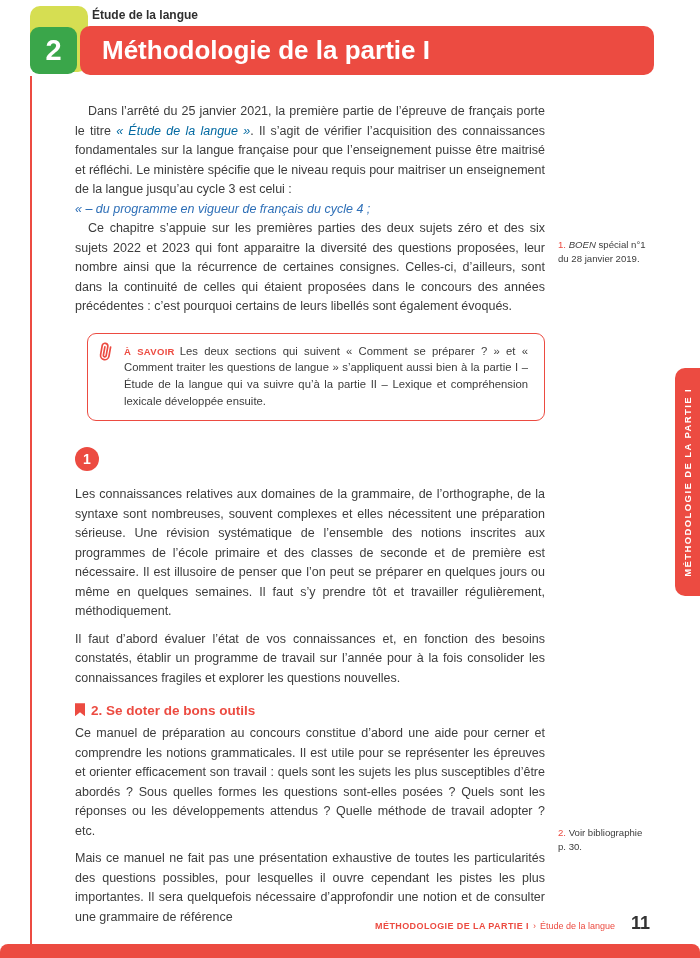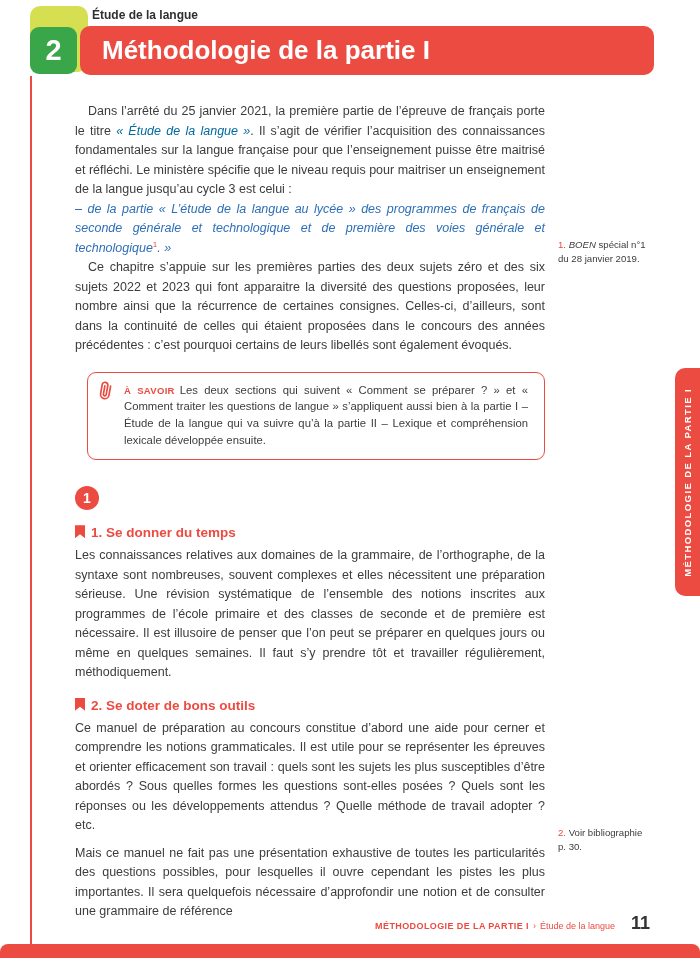--- a/index.html
+++ b/index.html
@@ -130,37 +130,37 @@
   <div class="left-rule"></div>
   <div class="bottom-bar"></div>
   <div class="side-tab">
     <span class="side-tab-label">MÉTHODOLOGIE DE LA PARTIE I</span>
   </div>
 
   <div class="content">
 
     <p class="indent"><span>Dans l’arrêté du 25 janvier 2021, la première partie de l’épreuve de français porte le titre </span><span class="blue-i">« Étude de la langue »</span><span>. Il s’agit de vérifier l’acquisition des connaissances fondamentales sur la langue française pour que l’enseignement puisse être maitrisé et réfléchi. Le ministère spécifie que le niveau requis pour maitriser un enseignement de la langue jusqu’au cycle 3 est celui :</span></p>
 
-    <p class="quote"><span>– de la partie « L’étude de la langue au lycée » des programmes de français de seconde générale et technologique et de première des voies générale et technologique</span><span class="sup">1</span><span>. »</span></p>
+    <p class="quote">« – du programme en vigueur de français du cycle 4 ;</p>
 
     <p class="indent">Ce chapitre s’appuie sur les premières parties des deux sujets zéro et des six sujets 2022 et 2023 qui font apparaitre la diversité des questions proposées, leur nombre ainsi que la récurrence de certaines consignes. Celles-ci, d’ailleurs, sont dans la continuité de celles qui étaient proposées dans le concours des années précédentes : c’est pourquoi certains de leurs libellés sont également évoqués.</p>
 
     <div class="asavoir">
       <svg class="paperclip" viewBox="0 0 24 24">
         <path d="M21.44 11.05l-9.19 9.19a6 6 0 0 1-8.49-8.49l9.19-9.19a4 4 0 0 1 5.66 5.66l-9.2 9.19a2 2 0 0 1-2.83-2.83l8.49-8.48" fill="none" stroke="#ec4b41" stroke-width="2.4" stroke-linecap="round" stroke-linejoin="round"></path>
       </svg>
       <p><span class="asavoir-label">À SAVOIR</span><span>Les deux sections qui suivent « Comment se préparer ? » et « Comment traiter les questions de langue » s’appliquent aussi bien à la partie I – Étude de la langue qui va suivre qu’à la partie II – Lexique et compréhension lexicale développée ensuite.</span></p>
     </div>
 
     <div class="sec-head">
       <span class="sec-circle">1</span>
     </div>
 
-    <div class="sub-head"><span class="bookmark"></span><span>1. Se donner du temps</span></div>
     <p>Les connaissances relatives aux domaines de la grammaire, de l’orthographe, de la syntaxe sont nombreuses, souvent complexes et elles nécessitent une préparation sérieuse. Une révision systématique de l’ensemble des notions inscrites aux programmes de l’école primaire et des classes de seconde et de première est nécessaire. Il est illusoire de penser que l’on peut se préparer en quelques jours ou même en quelques semaines. Il faut s’y prendre tôt et travailler régulièrement, méthodiquement.</p>
+    <p class="para-gap">Il faut d’abord évaluer l’état de vos connaissances et, en fonction des besoins constatés, établir un programme de travail sur l’année pour à la fois consolider les connaissances fragiles et explorer les questions nouvelles.</p>
 
     <div class="sub-head"><span class="bookmark"></span><span>2. Se doter de bons outils</span></div>
     <p>Ce manuel de préparation au concours constitue d’abord une aide pour cerner et comprendre les notions grammaticales. Il est utile pour se représenter les épreuves et orienter efficacement son travail : quels sont les sujets les plus susceptibles d’être abordés ? Sous quelles formes les questions sont-elles posées ? Quels sont les réponses ou les développements attendus ? Quelle méthode de travail adopter ? etc.</p>
     <p class="para-gap"><span>Mais ce manuel ne fait pas une présentation exhaustive de toutes les particularités des questions possibles, pour lesquelles il ouvre cependant les pistes les plus importantes. Il sera quelquefois nécessaire d’approfondir une notion et de consulter une grammaire de référence</span></p>
 
   </div>
 
   <div class="margin-note note-1"><span class="note-num">1. </span><span class="note-ref">BOEN</span><span> spécial n°1 du 28 janvier 2019.</span></div>
   <div class="margin-note note-2"><span class="note-num">2. </span><span>Voir bibliographie p. 30.</span></div>
 

